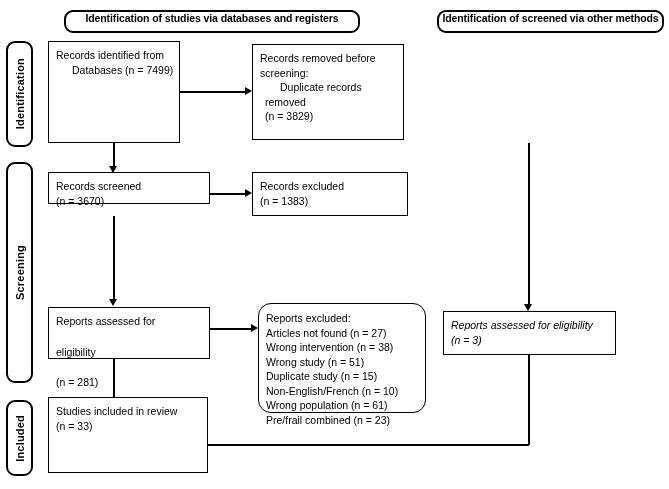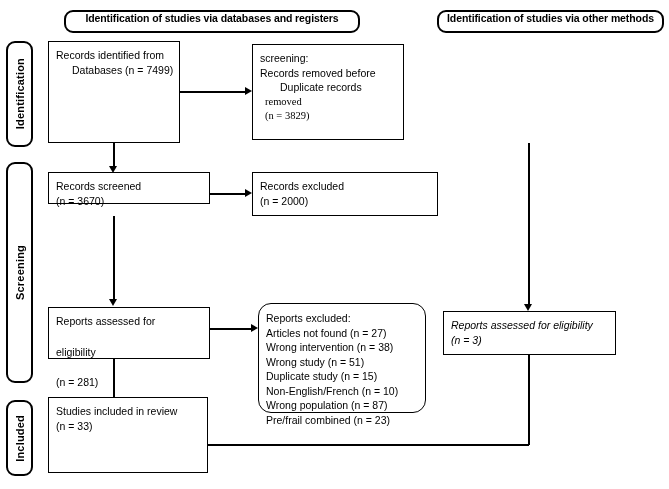--- a/index.html
+++ b/index.html
@@ -71,21 +71,21 @@
     justify-content: flex-start;
   }
   .node-line {
     font-size: 10.5px;
     line-height: 14.5px;
     color: #000000;
     white-space: pre;
   }
   .node-line.indent-1 { padding-left: 16px; }
   .node-line.indent-2 { padding-left: 20px; }
-  .node-line.indent-3 { padding-left: 5px; font-family: Liberation Serif, serif; }
+  .node-line.indent-3 { padding-left: 5px; }
 
   
   .conn-v, .conn-h {
     position: absolute;
     background: #000000;
   }
   .conn-v { width: 1.6px; }
   .conn-h { height: 1.6px; }
 
   .arrow-down {
@@ -116,66 +116,66 @@
 </head>
 <body>
 
 <div id="canvas">
 
   <div class="header-pill" style="left:64px; top:10px; width:296px; height:23px;">
     <span>Identification of studies via databases and registers</span>
   </div>
 
   <div class="header-pill" style="left:437px; top:10px; width:227px; height:23px;">
-    <span>Identification of studies via other methods</span>
+    <span>Identification of screened via other methods</span>
   </div>
 
   <div class="phase-pill" style="left:6px; top:41px; width:27px; height:106px;">
     <span>Identification</span>
   </div>
 
   <div class="phase-pill" style="left:6px; top:162px; width:27px; height:221px;">
     <span>Screening</span>
   </div>
 
   <div class="phase-pill" style="left:6px; top:400px; width:27px; height:76px;">
     <span>Included</span>
   </div>
 
   <div class="node-box" style="left:48px; top:41px; width:132px; height:102px;">
     <div class="node-line">Records identified from</div>
     <div class="node-line indent-1">Databases (n = 7499)</div>
   </div>
 
   <div class="node-box top-align" style="left:252px; top:44px; width:152px; height:96px;">
+    <div class="node-line">Records removed before</div>
     <div class="node-line">screening:</div>
-    <div class="node-line">Records removed before</div>
     <div class="node-line indent-2">Duplicate records</div>
     <div class="node-line indent-3">removed</div>
     <div class="node-line indent-3">(n = 3829)</div>
   </div>
 
 
   <div class="conn-h" style="left:180px; top:91px; width:65px;"></div>
   <div class="arrow-right" style="left:245px; top:87px;"></div>
 
   <div class="conn-v" style="left:113px; top:143px; height:25px;"></div>
   <div class="arrow-down" style="left:109px; top:166px;"></div>
 
   <div class="conn-v" style="left:528px; top:143px; width:1.9px; height:164px;"></div>
   <div class="arrow-down" style="left:524px; top:304px;"></div>
 
   <div class="node-box" style="left:48px; top:172px; width:162px; height:32px;">
     <div class="node-line">Records screened</div>
     <div class="node-line">(n = 3670)</div>
   </div>
 
-  <div class="node-box" style="left:252px; top:172px; width:186px; height:44px;">
+  <div class="node-box" style="left:252px; top:172px; width:156px; height:44px;">
     <div class="node-line">Records excluded</div>
-    <div class="node-line">(n = 2000)</div>
+    <div class="node-line">(n = 1383)</div>
   </div>
 
   <div class="conn-h" style="left:210px; top:193px; width:35px;"></div>
   <div class="arrow-right" style="left:245px; top:189px;"></div>
 
   <div class="conn-v" style="left:113px; top:216px; height:85px;"></div>
   <div class="arrow-down" style="left:109px; top:299px;"></div>
 
   <div class="node-box" style="left:48px; top:307px; width:162px; height:52px;gap:16px;">
     <div class="node-line">Reports assessed for</div>
@@ -183,21 +183,21 @@
     <div class="node-line">(n = 281)</div>
   </div>
 
   <div class="node-box top-align" style="left:258px; top:303px; width:168px; height:110px; padding-top:7px;border-radius:13px;">
     <div class="node-line">Reports excluded:</div>
     <div class="node-line">Articles not found (n = 27)</div>
     <div class="node-line">Wrong intervention (n = 38)</div>
     <div class="node-line">Wrong study (n = 51)</div>
     <div class="node-line">Duplicate study (n = 15)</div>
     <div class="node-line">Non-English/French (n = 10)</div>
-    <div class="node-line">Wrong population (n = 87)</div>
+    <div class="node-line">Wrong population (n = 61)</div>
     <div class="node-line">Pre/frail combined (n = 23)</div>
   </div>
 
   <div class="conn-h" style="left:210px; top:328px; width:41px;"></div>
   <div class="arrow-right" style="left:251px; top:324px;"></div>
 
   <div class="conn-v" style="left:113px; top:359px; height:52px;"></div>
   <div class="arrow-down" style="left:109px; top:409px;"></div>
 
   <div class="node-box" style="left:443px; top:311px; width:173px; height:44px;font-style:italic;">

